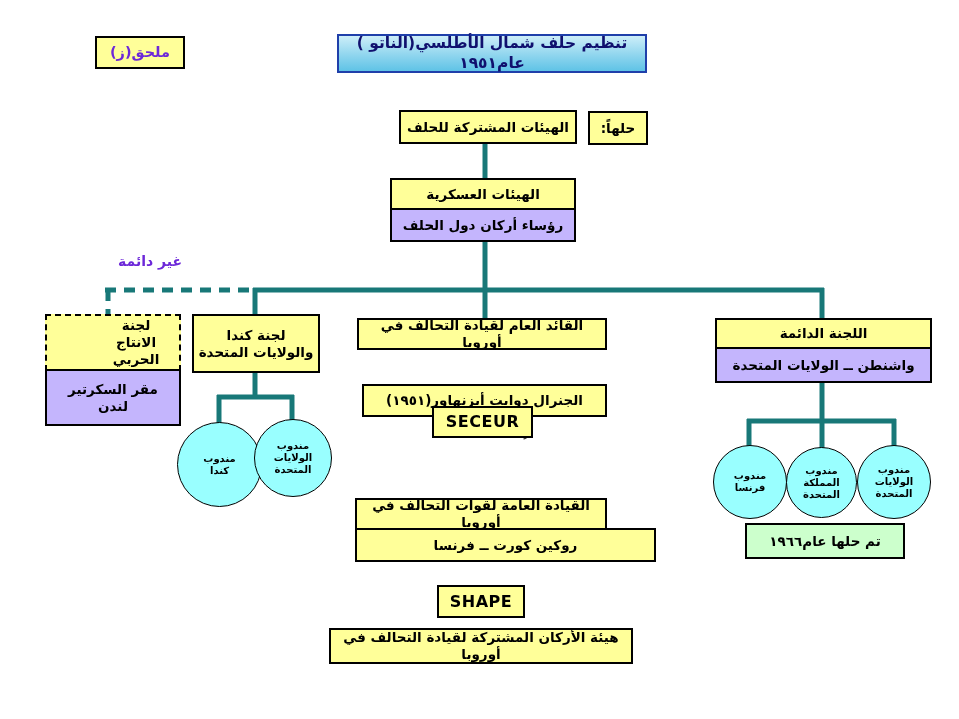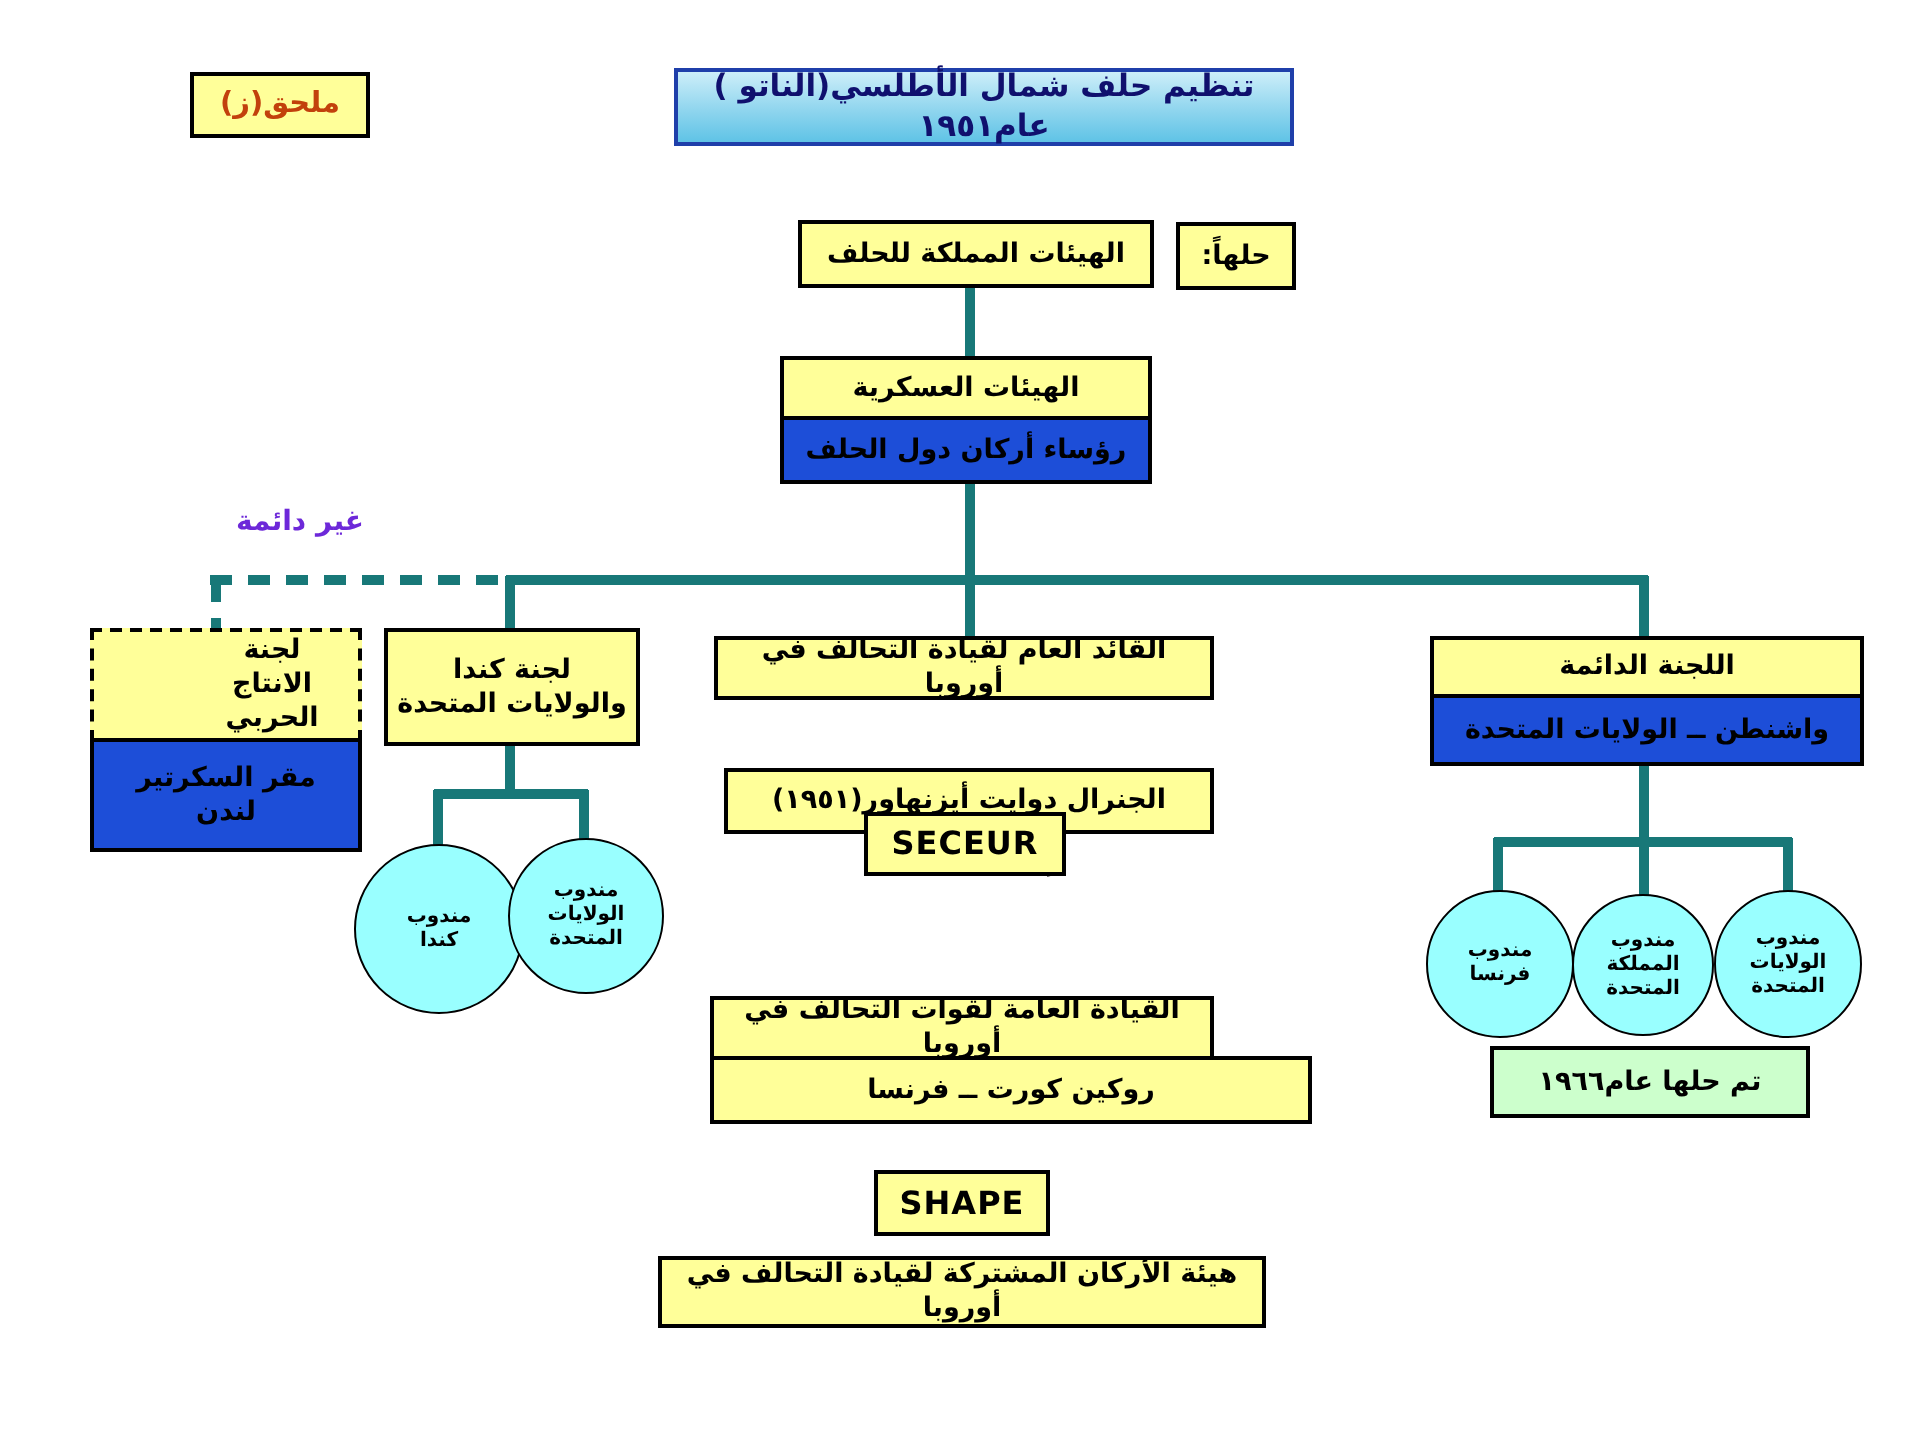--- a/index.html
+++ b/index.html
@@ -17,32 +17,32 @@
     text-align:center;
     background:#ffff99;
     border:2px solid #000;
     font-weight:bold;
     color:#000;
     font-size:13.5px;
     line-height:1.25;
     box-sizing:border-box;
     z-index:2;
   }
-  .white{background:#1d4ed8;}
+  .white{background:#c4b5fd;}
   .green{background:#ccffcc;}
   .dashed{border-style:dashed;padding-left:46px;}
   .multiline{white-space:pre-line;}
   .title-box{
     background:linear-gradient(#cdeef9,#8fd5ee 55%,#5fc3e6);
     border:2px solid #1f3faa;
     color:#10106e;
     font-size:15.5px;
     letter-spacing:.2px;
   }
-  .appendix-box{color:#c2410c;font-size:14.5px;}
+  .appendix-box{color:#6d28d9;font-size:14.5px;}
   .floating-label{
     position:absolute;z-index:2;
     font-weight:bold;color:#6d28d9;font-size:14px;
   }
   .circle{
     position:absolute;z-index:2;
     border-radius:50%;
     background:#99ffff;
     border:1.5px solid #000;
     display:flex;align-items:center;justify-content:center;
@@ -87,21 +87,21 @@
     <line class="conn" x1="822" y1="419" x2="822" y2="449" stroke="#187878" stroke-width="5"></line>
     <line class="conn" x1="894" y1="419" x2="894" y2="447" stroke="#187878" stroke-width="5"></line>
   </svg>
 
   <div class="box appendix-box" style="left:95px;top:36px;width:90px;height:33px;" dir="rtl">ملحق(ز)</div>
 
   <div class="box title-box" style="left:337px;top:34px;width:310px;height:39px;" dir="rtl">تنظيم حلف شمال الأطلسي(الناتو ) عام١٩٥١</div>
 
   <div class="box" style="left:588px;top:111px;width:60px;height:34px;" dir="rtl">حلهاً:</div>
 
-  <div class="box" style="left:399px;top:110px;width:178px;height:34px;" dir="rtl">الهيئات المملكة للحلف</div>
+  <div class="box" style="left:399px;top:110px;width:178px;height:34px;" dir="rtl">الهيئات المشتركة للحلف</div>
 
   <div class="box" style="left:390px;top:178px;width:186px;height:32px;" dir="rtl">الهيئات العسكرية</div>
   <div class="box white" style="left:390px;top:208px;width:186px;height:34px;" dir="rtl">رؤساء أركان دول الحلف</div>
 
   <div class="floating-label" style="left:118px;top:253px;" dir="rtl">غير دائمة</div>
 
   <div class="box dashed multiline" style="left:45px;top:314px;width:136px;height:57px;" dir="rtl">لجنة
 الانتاج الحربي</div>
   <div class="box white multiline" style="left:45px;top:369px;width:136px;height:57px;" dir="rtl">مقر السكرتير
 لندن</div>

